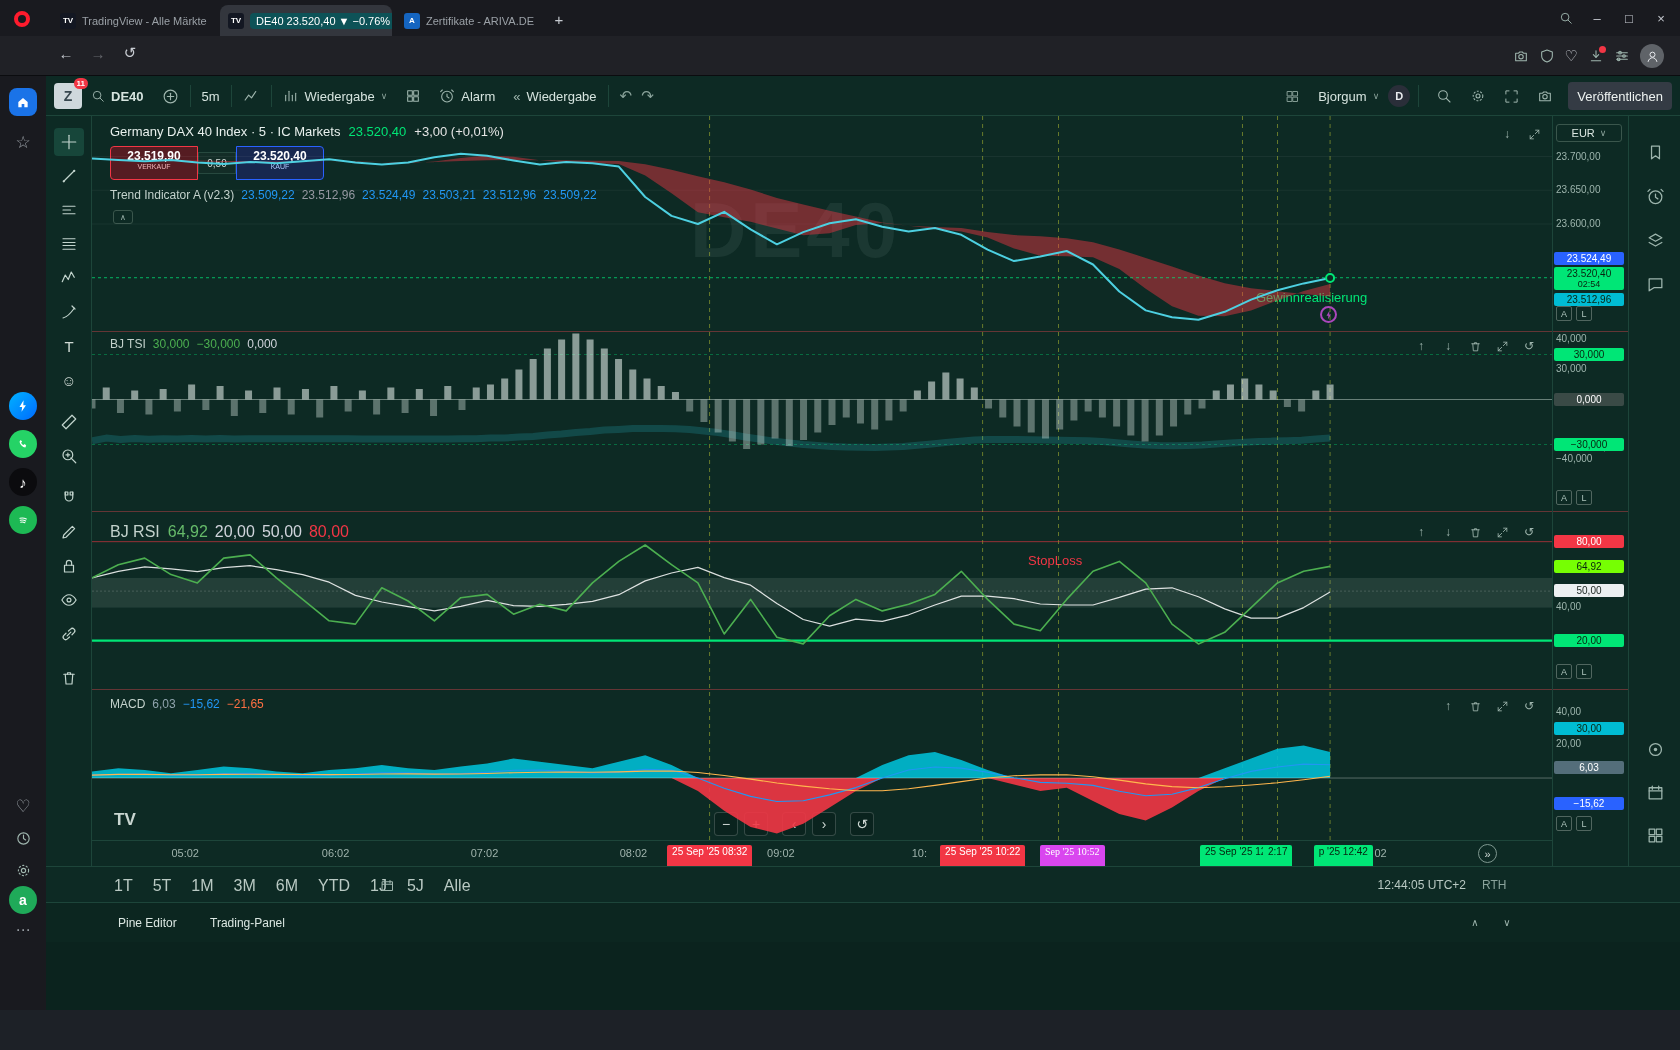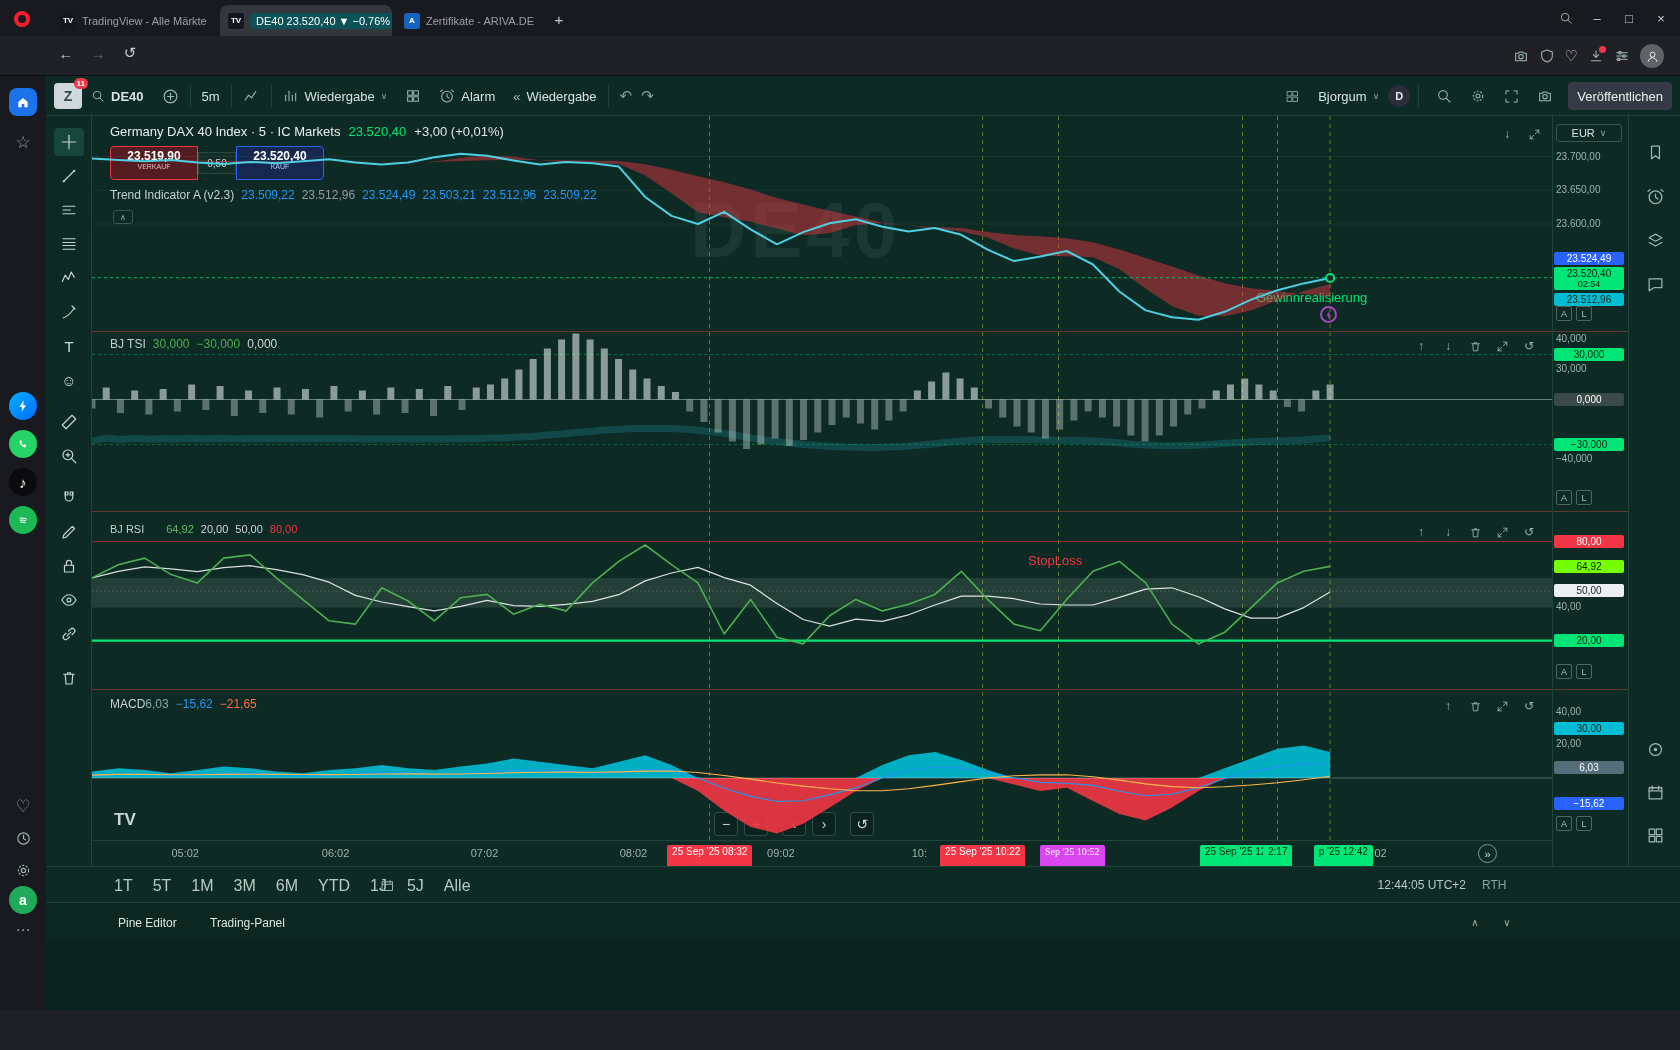--- a/index.html
+++ b/index.html
@@ -507,30 +507,30 @@
   <div class="abs" style="left:1028px;top:553px;font-size:13px;color:#f23645">StopLoss</div>
 
   <div class="abs row" style="left:110px;top:337px;gap:7px;font-size:12px">
     <span style="color:#c3d2cc">BJ TSI</span>
       <span id="tsivals" class="row" style="gap:7px">
         <span style="color: rgb(76, 175, 80);">30,000</span>
         <span style="color: rgb(76, 175, 80);">−30,000</span>
         <span style="color: rgb(209, 212, 220);">0,000</span>
       </span>
   </div>
-  <div class="abs row" style="left:110px;top:523px;gap:22px;font-size:11px">
+  <div class="abs row" style="left:110px;top:523px;gap:8px;font-size:16px">
     <span style="color:#c3d2cc">BJ RSI</span>
       <span id="rsivals" class="row" style="gap:7px">
         <span style="color: rgb(102, 187, 106);">64,92</span>
         <span style="color: rgb(209, 212, 220);">20,00</span>
         <span style="color: rgb(209, 212, 220);">50,00</span>
         <span style="color: rgb(242, 54, 69);">80,00</span>
       </span>
   </div>
-  <div class="abs row" style="left:110px;top:697px;font-size:12px">
+  <div class="abs row" style="left:110px;top:697px;gap:7px;font-size:12px">
     <span style="color:#c3d2cc">MACD</span>
       <span id="macdvals" class="row" style="gap:7px">
         <span style="color: rgb(144, 164, 174);">6,03</span>
         <span style="color: rgb(33, 150, 243);">−15,62</span>
         <span style="color: rgb(255, 112, 67);">−21,65</span>
       </span>
   </div>
 
   <div class="abs" style="left:114px;top:810px;font-size:17px;font-weight:bold;color:rgba(235,245,240,.85)">TV</div>
   <div class="abs navclu" style="left:714px;top:812px">−</div>

